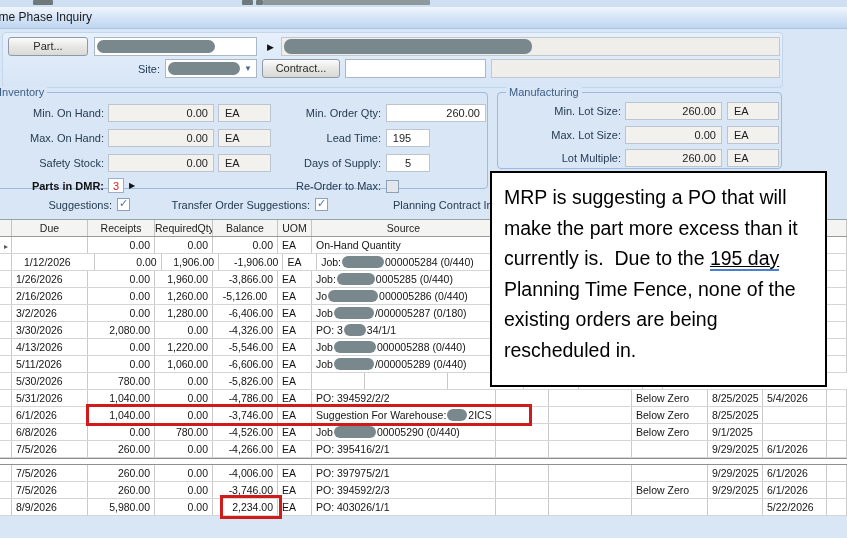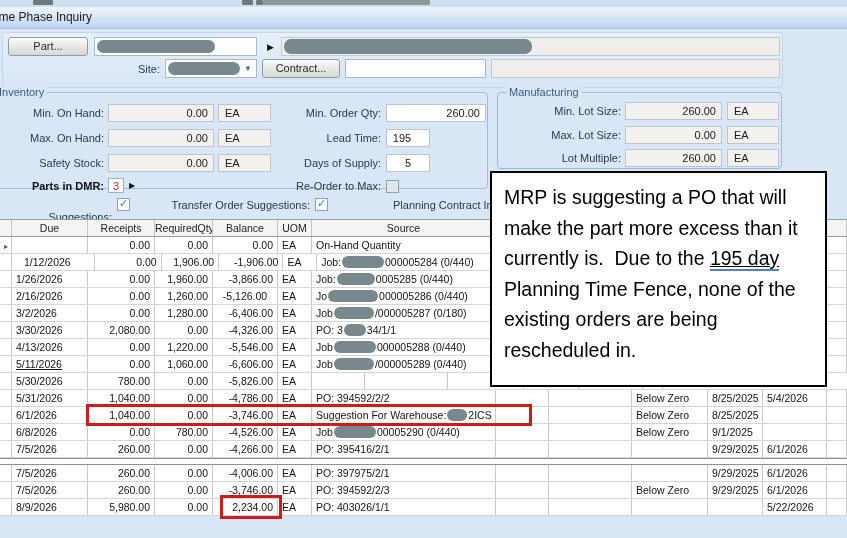--- a/index.html
+++ b/index.html
@@ -136,21 +136,21 @@
 
     <div class="lbl" style="left:8px;top:33px;width:115px;">Max. Lot Size:</div>
     <div class="fld-input" style="left:127px;top:33px;width:97px;">0.00</div>
     <div class="fld-uom" style="left:229px;top:33px;width:52px;">EA</div>
 
     <div class="lbl" style="left:8px;top:56px;width:115px;">Lot Multiple:</div>
     <div class="fld-input" style="left:127px;top:56px;width:97px;">260.00</div>
     <div class="fld-uom" style="left:229px;top:56px;width:52px;">EA</div>
   </div>
 
-  <div class="lbl" style="left:20px;top:208px;width:92px;">Suggestions:</div>
+  <div class="lbl" style="left:20px;top:196px;width:92px;">Suggestions:</div>
   <div class="cb checked" style="left:117px;top:198px;"></div>
   <div class="lbl" style="left:160px;top:196px;width:150px;">Transfer Order Suggestions:</div>
   <div class="cb checked" style="left:315px;top:198px;"></div>
   <div class="lbl" style="left:393px;top:196px;width:160px;text-align:left;">Planning Contract Info</div>
 
   <div class="grid">
     <div class="grid-head">
         <div class="hc" style="width: 12px;"></div>
         <div class="hc" style="width: 76px;">Due</div>
         <div class="hc" style="width: 67px;">Receipts</div>
@@ -292,21 +292,21 @@
           </div>
           <div class="gc" style="width: 53px;"></div>
           <div class="gc" style="width: 83px;"></div>
           <div class="gc" style="width: 76px;"></div>
           <div class="gc" style="width: 55px;"></div>
           <div class="gc" style="width: 64px;"></div>
           <div class="gc" style="width: 20px;"></div>
         </div>
         <div class="grid-row">
           <div class="gc" style="width: 12px;"></div>
-          <div class="gc" style="width: 76px; text-decoration: underline;">5/11/2026</div>
+          <div class="gc" style="width: 76px;">5/11/2026</div>
           <div class="gc num" style="width: 67px;">0.00</div>
           <div class="gc num" style="width: 58px;">1,060.00</div>
           <div class="gc num" style="width: 65px;">-6,606.00</div>
           <div class="gc" style="width: 34px;">EA</div>
           <div class="gc src-cell" style="width: 184px;">
             <span>Job</span>
             <span class="redact-inline" style="width: 40px;"></span>
             <span>/000005289 (0/440)</span>
           </div>
           <div class="gc" style="width: 53px;"></div>

